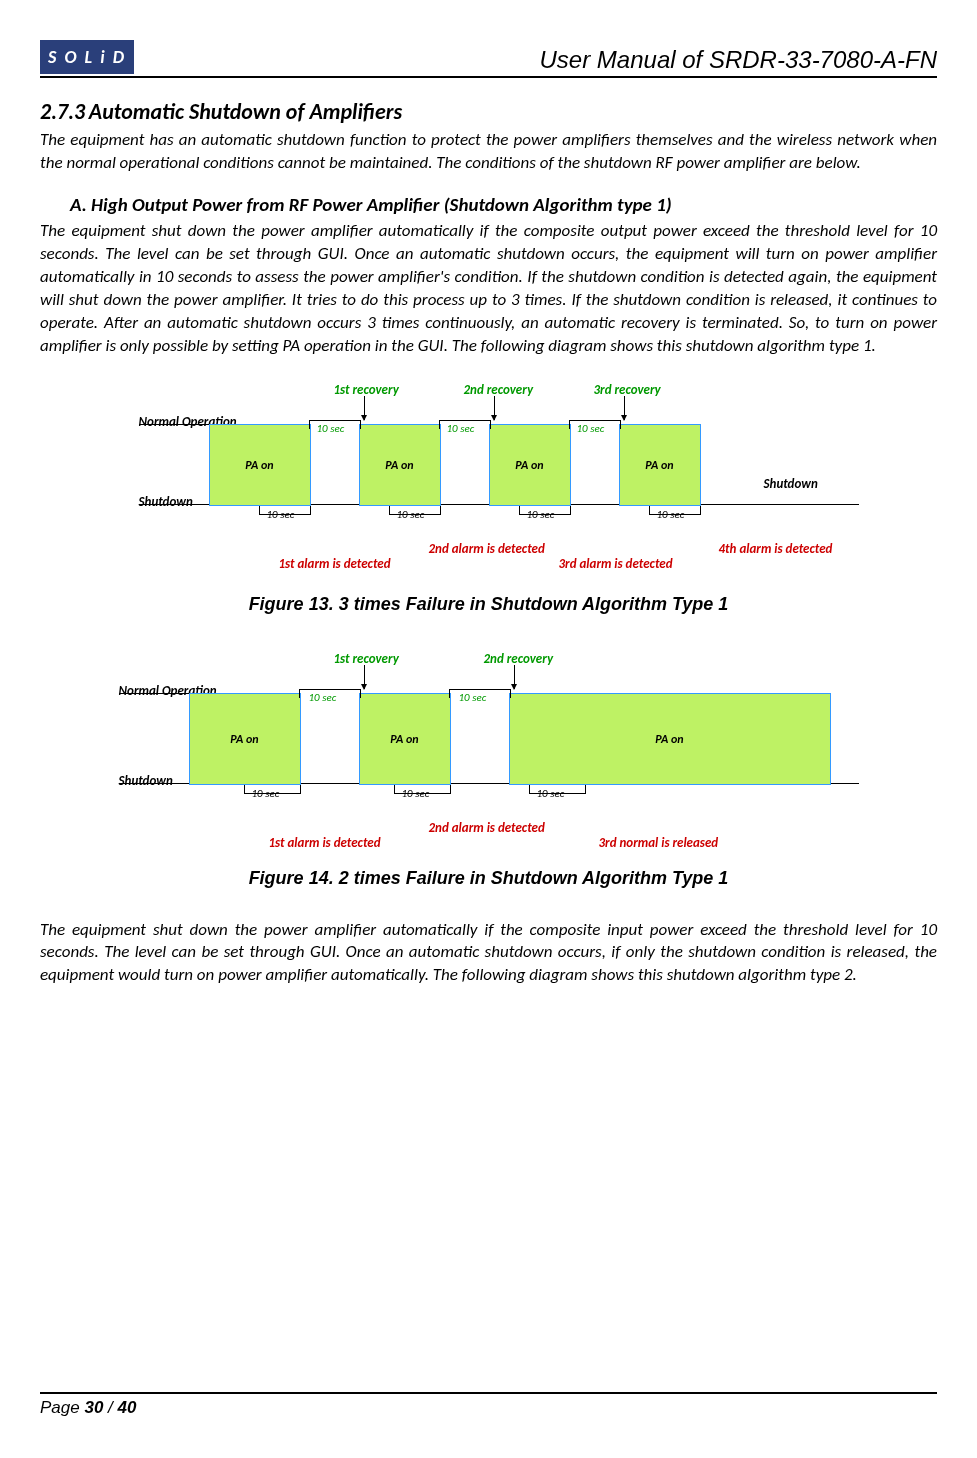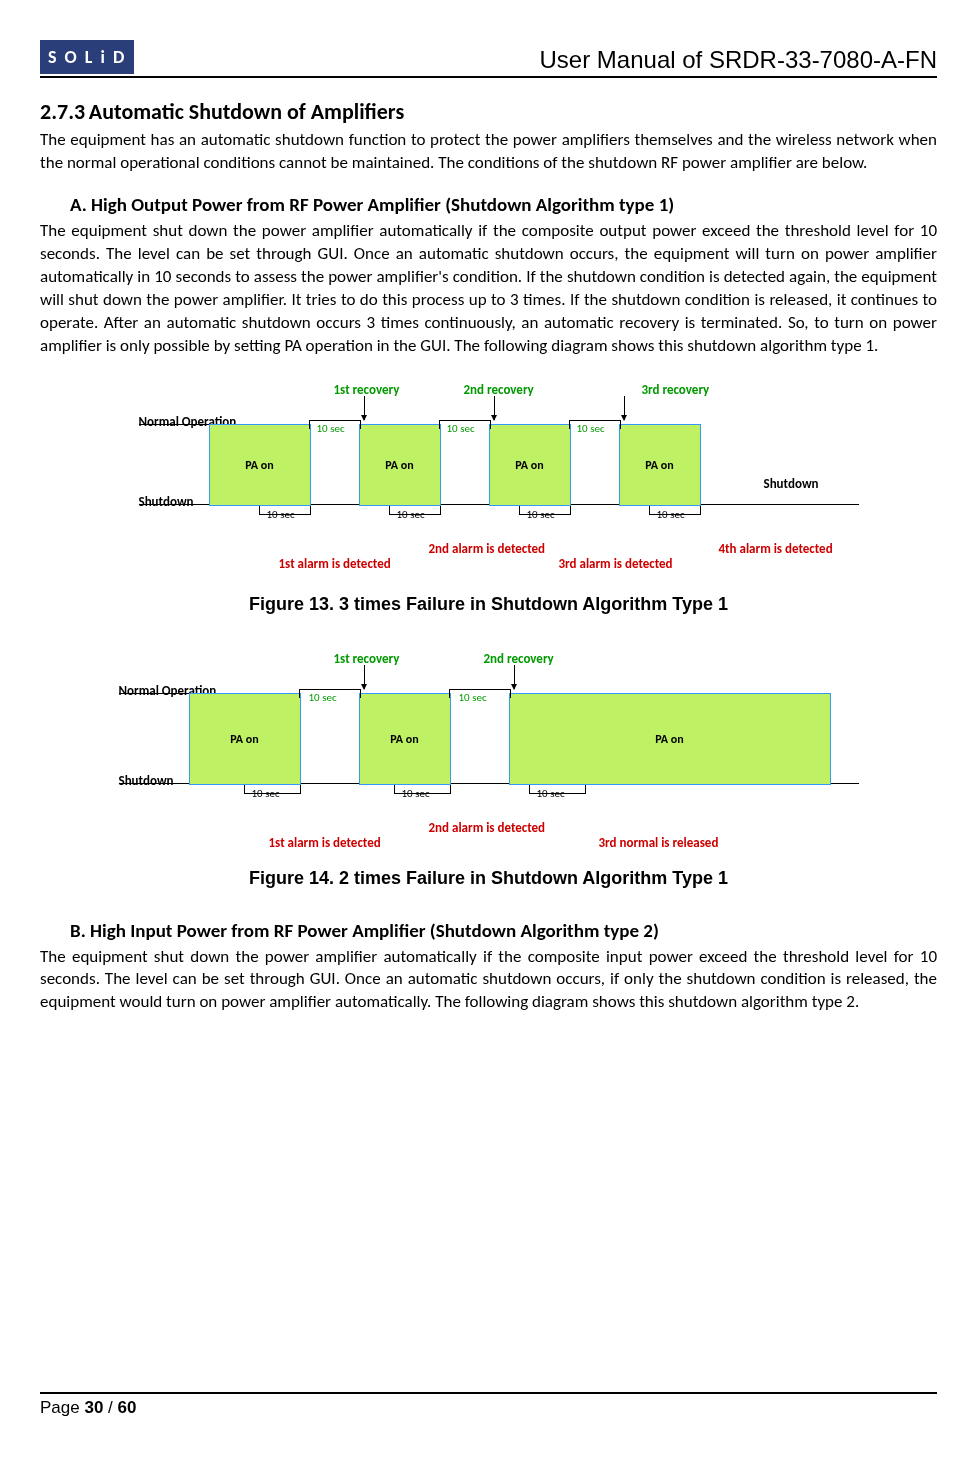--- a/index.html
+++ b/index.html
@@ -1,16 +1,16 @@
 <!DOCTYPE html>
 <html><head>
 <meta charset="utf-8">
 <style>
   body { font-family: Calibri, Arial, sans-serif; margin: 0; background: #fff; color: #000; }
-  .page { width: 897px; margin: 0 auto; padding: 40px 40px 20px 40px; position: relative; min-height: 1378px; }
+  .page { width: 897px; margin: 0 auto; padding: 40px 40px 20px 40px; position: relative; min-height: 1378px; font-style: italic; }
   .header { display: flex; justify-content: space-between; align-items: flex-end; border-bottom: 2px solid #000; padding-bottom: 2px; margin-bottom: 20px; }
   .logo { background: #2a3f7a; color: #fff; font-weight: bold; padding: 6px 8px; font-size: 18px; letter-spacing: 2px; }
   .header-title { font-family: Arial, sans-serif; font-size: 24px; }
   .sec-num { font-weight: bold; font-size: 22px; }
   .sec-title { font-weight: bold; font-size: 22px; }
   .body-text { font-size: 17px; text-align: justify; line-height: 1.35; margin: 4px 0 18px 0; }
   .sub-h { font-weight: bold; font-size: 19px; margin: 10px 0 4px 30px; }
   .fig-caption { font-family: Arial, sans-serif; font-weight: bold; font-size: 18px; text-align: center; margin: 8px 0 30px 0; }
   .footer { position: absolute; bottom: 20px; left: 40px; right: 40px; border-top: 2px solid #000; display: flex; justify-content: space-between; font-family: Arial, sans-serif; font-size: 17px; padding-top: 4px; }
   .footer .bold { font-weight: bold; }
@@ -58,21 +58,21 @@
 
     <div class="pa-box" style="left:100px; top:48px; width:100px; height:80px;">PA on</div>
     <div class="pa-box" style="left:250px; top:48px; width:80px; height:80px;">PA on</div>
     <div class="pa-box" style="left:380px; top:48px; width:80px; height:80px;">PA on</div>
     <div class="pa-box" style="left:510px; top:48px; width:80px; height:80px;">PA on</div>
 
     <div class="diag-lbl green" style="left:225px; top:6px;">1st recovery</div>
     <div class="arr" style="left:255px; top:20px; height:24px;"></div>
     <div class="diag-lbl green" style="left:355px; top:6px;">2nd recovery</div>
     <div class="arr" style="left:385px; top:20px; height:24px;"></div>
-    <div class="diag-lbl green" style="left:485px; top:6px;margin-left:48px;">3rd recovery</div>
+    <div class="diag-lbl green" style="left:485px; top:6px;">3rd recovery</div>
     <div class="arr" style="left:515px; top:20px; height:24px;"></div>
 
     <div class="bracket-top" style="left:200px; top:44px; width:50px;"></div>
     <div class="tick-lbl green" style="left:208px; top:46px;">10 sec</div>
     <div class="bracket-top" style="left:330px; top:44px; width:50px;"></div>
     <div class="tick-lbl green" style="left:338px; top:46px;">10 sec</div>
     <div class="bracket-top" style="left:460px; top:44px; width:50px;"></div>
     <div class="tick-lbl green" style="left:468px; top:46px;">10 sec</div>
 
     <div class="bracket" style="left:150px; top:130px; width:50px;"></div>
@@ -118,22 +118,21 @@
     <div class="tick-lbl" style="left:293px; top:142px;">10 sec</div>
     <div class="bracket" style="left:420px; top:140px; width:55px;"></div>
     <div class="tick-lbl" style="left:428px; top:142px;">10 sec</div>
 
     <div class="diag-lbl red" style="left:160px; top:190px;">1st alarm is detected</div>
     <div class="diag-lbl red" style="left:320px; top:175px;">2nd alarm is detected</div>
     <div class="diag-lbl red" style="left:490px; top:190px;">3rd normal is released</div>
   </div>
   <div class="fig-caption">Figure 14. 2 times Failure in Shutdown Algorithm Type 1</div>
 
-  <div class="sub-h">B.    High Input Power from RF Power Amplifier (Shutdown Algorithm type 2)</div>
   <div class="body-text">The equipment shut down the power amplifier automatically if the composite input power exceed the threshold level for 10 seconds. The level can be set through GUI. Once an automatic shutdown occurs, if only the shutdown condition is released, the equipment would turn on power amplifier automatically. The following diagram shows this shutdown algorithm type 2.</div>
 
   <div class="footer">
     <div>
-      <span>Page </span><span class="bold">30</span><span> / </span><span class="bold">60</span>
+      <span>Page </span><span class="bold">30</span><span> / </span><span class="bold">40</span>
     </div>
   </div>
 
 </div>
 
 </body></html>

